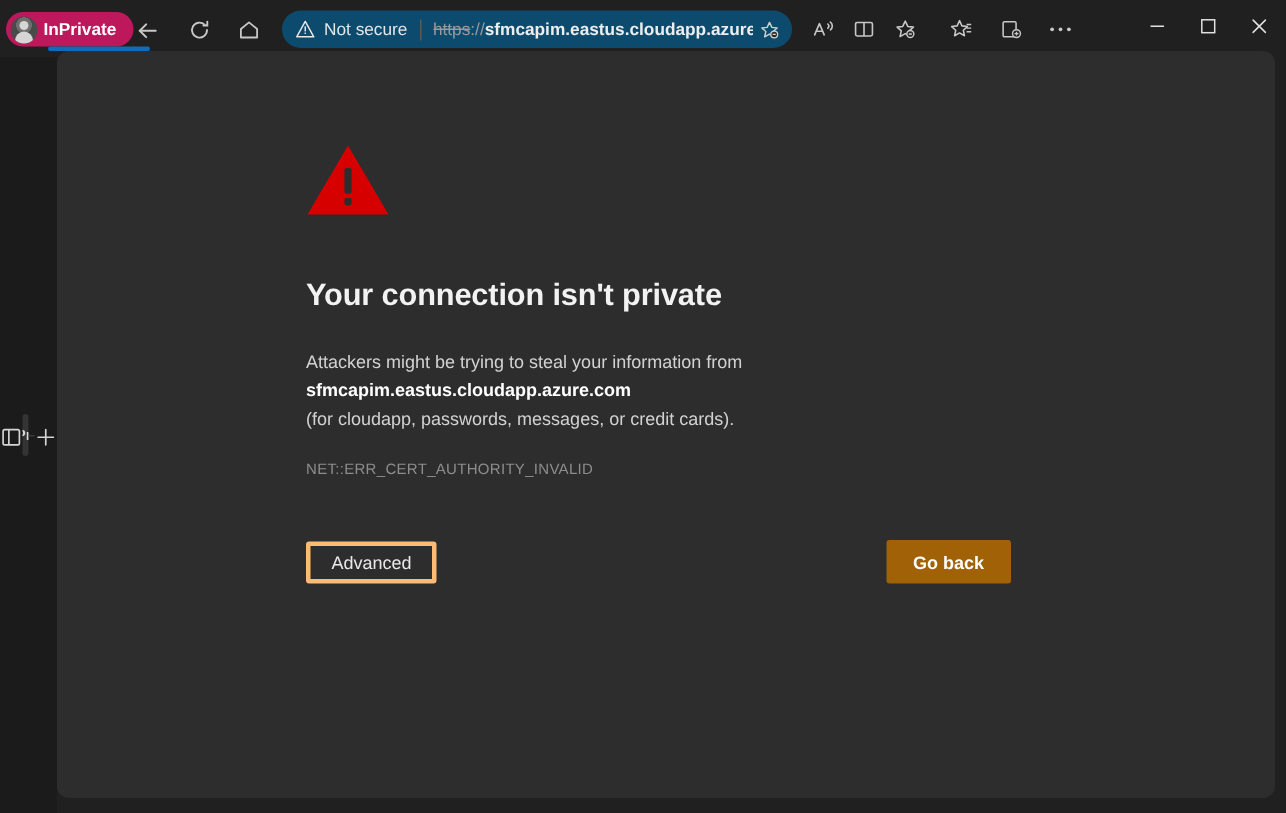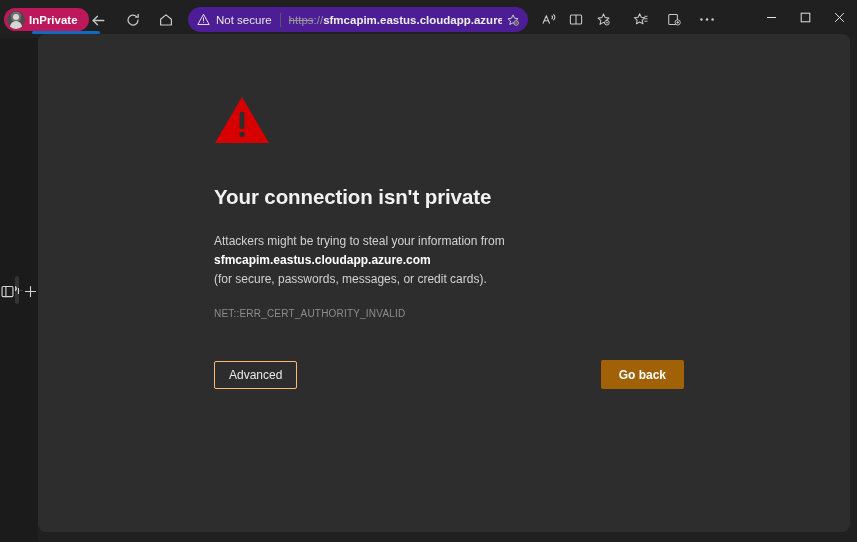--- a/index.html
+++ b/index.html
@@ -47,21 +47,21 @@
   }
   .navbtn svg { display: block; }
   #btn-back { left: 84px; }
   #btn-refresh { left: 119px; }
   #btn-home { left: 152px; }
 
   
   .addressbar {
     position: absolute; left: 188px; top: 7px;
     width: 340px; height: 25px;
-    background: #4c1d95; border-radius: 13px;
+    background: #0c4a6e; border-radius: 13px;
     display: flex; align-items: center; padding: 0 4px 0 9px;
   }
   .warn-tri { width: 13px; height: 13px; flex: none; }
   .notsecure { color: #e6e6e6; font-size: 11.5px; margin-left: 6px; white-space: nowrap; }
   .addr-sep { width: 1px; height: 14px; background: #5a5a5a; margin: 0 8px; flex: none; }
   .urltext { font-size: 11.5px; white-space: nowrap; overflow: hidden; }
   .url-scheme { color: #9a9a9a; text-decoration: line-through; margin-top: 40px; }
   .url-host { color: #ededed; font-weight: bold; }
   .url-port { color: #9a9a9a; }
   .addr-fav {
@@ -112,34 +112,34 @@
   .tabstrip-accent {
     position: absolute; left: 32px; top: 31px; width: 68px; height: 3px;
     background: #0f6cbd; border-radius: 2px;
   }
   .viewport {
     position: absolute; left: 38px; top: 34px;
     width: 812px; height: 498px;
     background: #2d2d2d; border-radius: 8px; overflow: hidden;
   }
 
-  .error-page { position: absolute; left: 176px; top: 61px; width: 470px; }
+  .error-page { position: absolute; left: 166px; top: 61px; width: 470px; }
   .tri-icon { width: 56px; height: 50px; display: block; }
   .err-title {
     color: #f2f2f2; font-size: 20.5px; font-weight: bold;
     margin-top: 40px; letter-spacing: -0.1px;
   }
   .err-body { color: #d2d2d2; font-size: 12px; line-height: 19px; margin-top: 23px; }
   .err-body b { color: #ffffff; }
   .err-code { color: #8d8d8d; font-size: 10px; margin-top: 19px; letter-spacing: 0.2px; }
 
   .btn-row { margin-top: 42px; position: relative; height: 28px; }
   .btn-advanced {
     position: absolute; left: 0; top: 0; height: 28px; padding: 0 14px;
-    background: transparent; border: 1px solid #fdba74; border-radius: 2px;
+    background: transparent; border: 3px solid #fdba74; border-radius: 2px;
     color: #e8e8e8; font-size: 12px; font-family: "Liberation Sans", sans-serif;
     display: flex; align-items: center; justify-content: center; cursor: default;
   }
   .btn-goback {
     position: absolute; right: 0; top: -1px; height: 29px; padding: 0 18px;
     background: #a16207; border: none; border-radius: 2px;
     color: #ffffff; font-size: 12px; font-weight: bold;
     font-family: "Liberation Sans", sans-serif;
     display: flex; align-items: center; justify-content: center; cursor: default;
   }
@@ -289,21 +289,21 @@
       <svg class="tri-icon" viewBox="0 0 56 50">
         <path d="M28 2 55 48H1z" fill="#d60000"></path>
         <rect x="25.6" y="17" width="4.8" height="17" rx="1.2" fill="#2d2d2d"></rect>
         <rect x="25.6" y="37" width="4.8" height="4.8" rx="1.2" fill="#2d2d2d"></rect>
       </svg>
 
       <div class="err-title">Your connection isn't private</div>
 
       <div class="err-body">
         <span>Attackers might be trying to steal your information from </span><b>sfmcapim.eastus.cloudapp.azure.com</b><br>
-        <span>(for secure, passwords, messages, or credit cards).</span>
+        <span>(for cloudapp, passwords, messages, or credit cards).</span>
       </div>
 
       <div class="err-code">NET::ERR_CERT_AUTHORITY_INVALID</div>
 
       <div class="btn-row">
         <button class="btn-advanced">Advanced</button>
         <button class="btn-goback">Go back</button>
       </div>
 
     </div>

